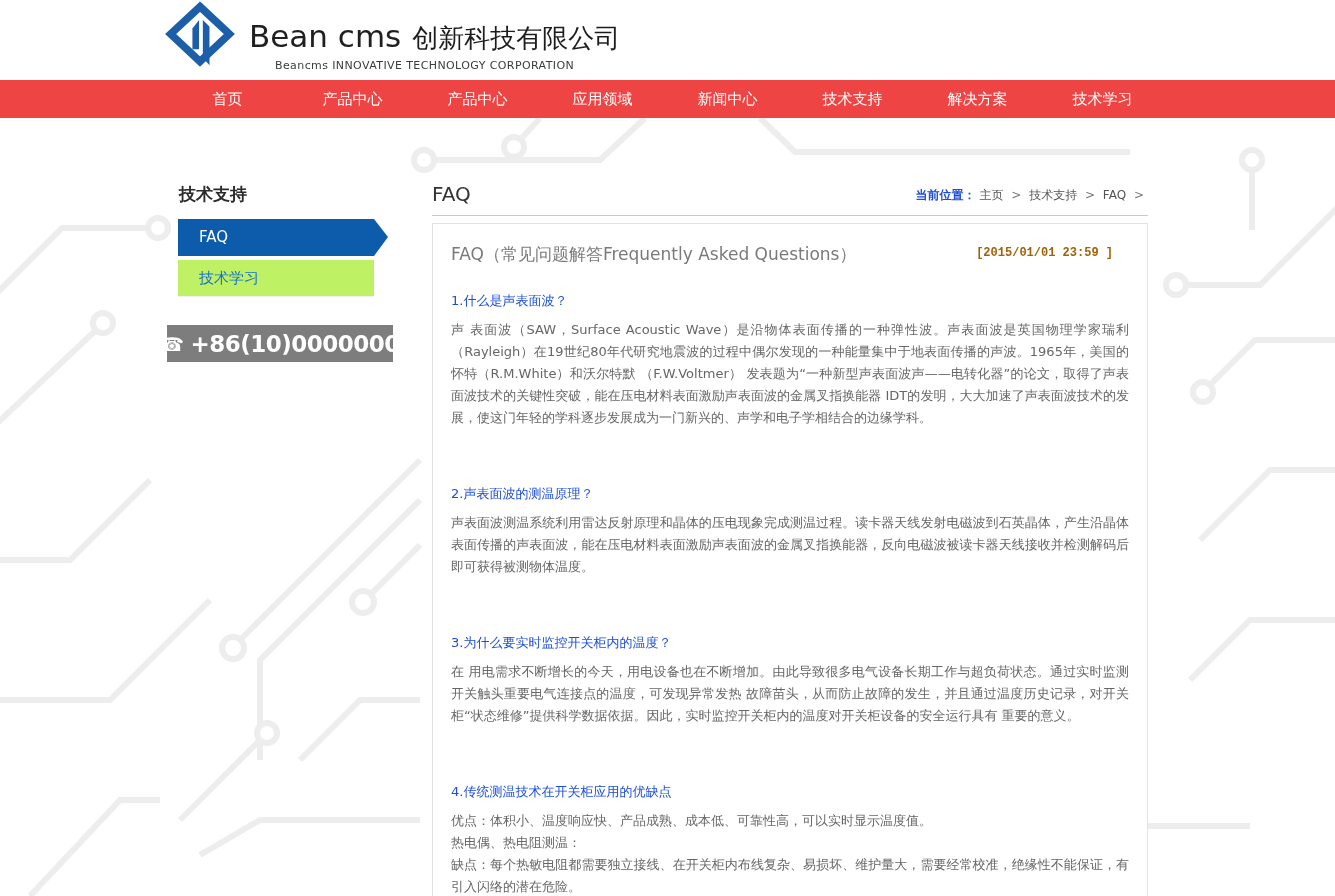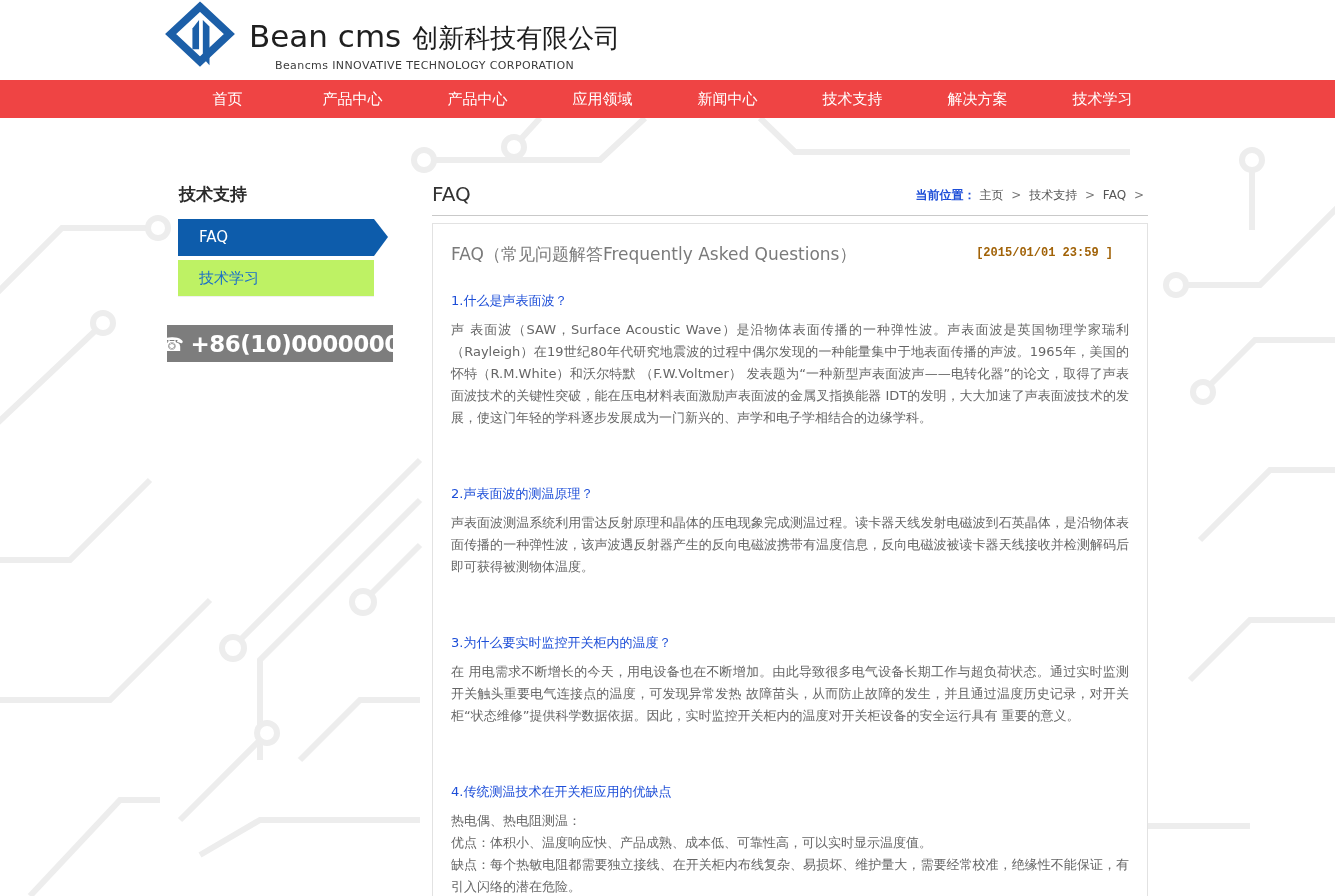--- a/index.html
+++ b/index.html
@@ -196,37 +196,37 @@
             <section class="qa-section">
               <h3 class="qa-heading">1.什么是声表面波？</h3>
 
                 <p>声 表面波（SAW，Surface Acoustic Wave）是沿物体表面传播的一种弹性波。声表面波是英国物理学家瑞利（Rayleigh）在19世纪80年代研究地震波的过程中偶尔发现的一种能量集中于地表面传播的声波。1965年，美国的怀特（R.M.White）和沃尔特默 （F.W.Voltmer） 发表题为“一种新型声表面波声——电转化器”的论文，取得了声表面波技术的关键性突破，能在压电材料表面激励声表面波的金属叉指换能器 IDT的发明，大大加速了声表面波技术的发展，使这门年轻的学科逐步发展成为一门新兴的、声学和电子学相结合的边缘学科。</p>
 
             </section>
 
             <section class="qa-section">
               <h3 class="qa-heading">2.声表面波的测温原理？</h3>
 
-                <p>声表面波测温系统利用雷达反射原理和晶体的压电现象完成测温过程。读卡器天线发射电磁波到石英晶体，是沿物体表面传播的一种弹性波，该声波遇反射器产生的反向电磁波携带有温度信息，反向电磁波被读卡器天线接收并检测解码后即可获得被测物体温度。</p>
+                <p>声表面波测温系统利用雷达反射原理和晶体的压电现象完成测温过程。读卡器天线发射电磁波到石英晶体，产生沿晶体表面传播的声表面波，能在压电材料表面激励声表面波的金属叉指换能器，反向电磁波被读卡器天线接收并检测解码后即可获得被测物体温度。</p>
 
             </section>
 
             <section class="qa-section">
               <h3 class="qa-heading">3.为什么要实时监控开关柜内的温度？</h3>
 
                 <p>在 用电需求不断增长的今天，用电设备也在不断增加。由此导致很多电气设备长期工作与超负荷状态。通过实时监测开关触头重要电气连接点的温度，可发现异常发热 故障苗头，从而防止故障的发生，并且通过温度历史记录，对开关柜“状态维修”提供科学数据依据。因此，实时监控开关柜内的温度对开关柜设备的安全运行具有 重要的意义。</p>
 
             </section>
 
             <section class="qa-section">
               <h3 class="qa-heading">4.传统测温技术在开关柜应用的优缺点</h3>
 
+                <p>优点：体积小、温度响应快、产品成熟、成本低、可靠性高，可以实时显示温度值。</p>
+
                 <p>热电偶、热电阻测温：</p>
-
-                <p>优点：体积小、温度响应快、产品成熟、成本低、可靠性高，可以实时显示温度值。</p>
 
                 <p>缺点：每个热敏电阻都需要独立接线、在开关柜内布线复杂、易损坏、维护量大，需要经常校准，绝缘性不能保证，有引入闪络的潜在危险。</p>
 
             </section>
 
         </div>
       </article>
     </section>
 
   </div>

